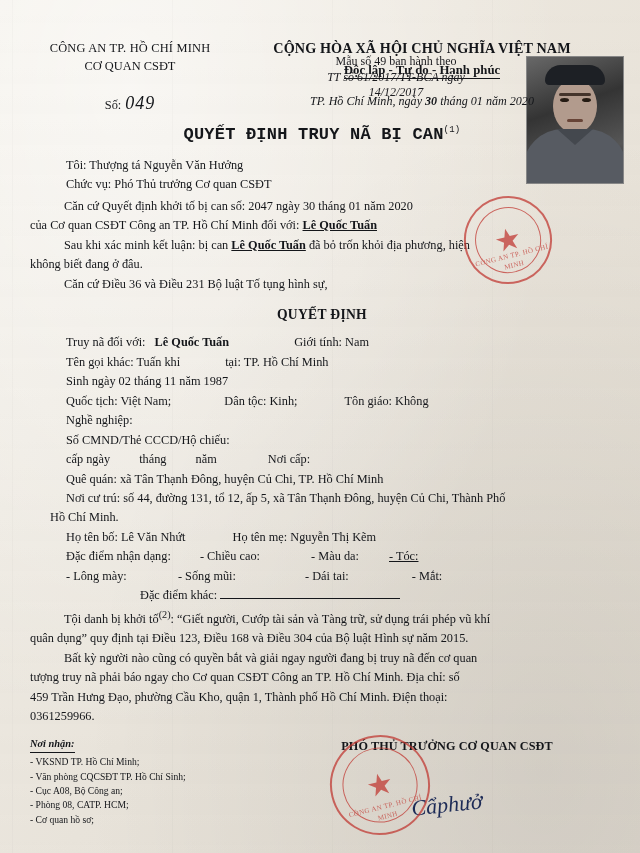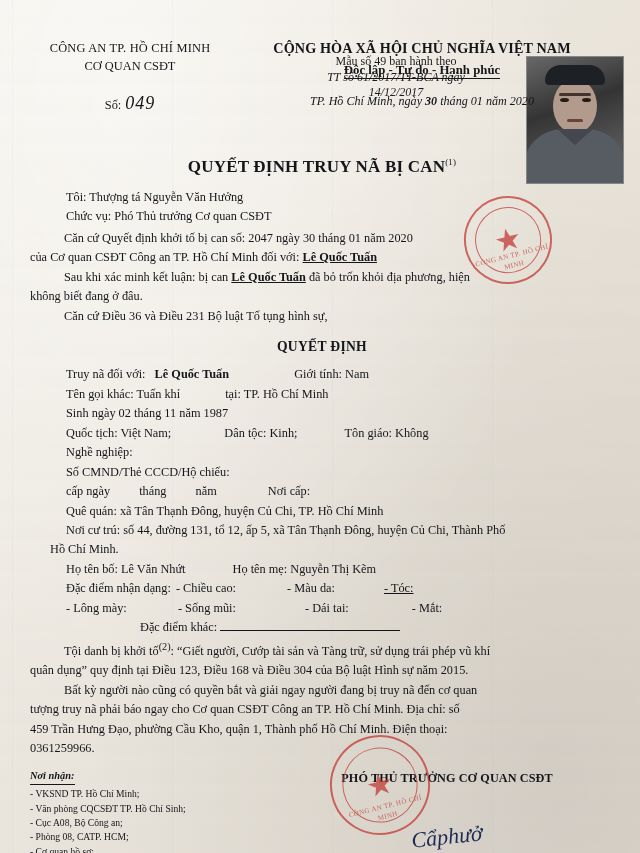--- a/index.html
+++ b/index.html
@@ -85,21 +85,21 @@
     position:absolute;left:-4px;top:72px;width:104px;height:60px;border-radius:40px 40px 0 0;
     background:#5d6168;
   }
   .photo .collar{
     position:absolute;left:30px;top:72px;width:36px;height:16px;background:#4a4e54;
     clip-path:polygon(0 0,100% 0,50% 100%);
   }
 
   
   .title{
-    text-align:center;margin-top:38px;font-weight:bold;font-size:17px;letter-spacing:.2px;
+    text-align:center;margin-top:6px;font-weight:bold;font-size:17px;letter-spacing:.2px;font-family:Liberation Mono, monospace;
   }
   .title sup{font-size:9px;font-weight:normal;}
   .body p{margin:0 0 2px 0;}
   .ind{ text-indent:34px;}
   .b{font-weight:bold;}
   .u{text-decoration:underline;}
   .deci{font-weight:bold;text-align:center;margin:12px 0 10px;font-size:13.6px;letter-spacing:.3px;}
   .row{margin:0 0 3px 0;}
   .pad40{padding-left:36px;}
   .pad24{padding-left:20px;}
@@ -252,23 +252,23 @@
       </p>
       <p class="row pad24">Hồ Chí Minh.</p>
       <p class="row pad40">
         <span>Họ tên bố:</span>
         <span>Lê Văn Nhứt</span>
         <span style="margin-left:44px;">Họ tên mẹ:</span>
         <span>Nguyễn Thị Kẽm</span>
       </p>
       <p class="row pad40">
         <span>Đặc điểm nhận dạng:</span>
-        <span style="margin-left:2px;font-family:Liberation Serif, serif;">- Chiều cao:</span>
+        <span style="margin-left:26px;font-family:Liberation Serif, serif;">- Chiều cao:</span>
         <span style="margin-left:48px;">- Màu da:</span>
-        <span style="margin-left:46px;text-decoration:underline;">- Tóc:</span>
+        <span style="margin-left:27px;text-decoration:underline;">- Tóc:</span>
       </p>
       <p class="row pad40">
         <span>- Lông mày:</span>
         <span style="margin-left:48px;">- Sống mũi:</span>
         <span style="margin-left:66px;">- Dái tai:</span>
         <span style="margin-left:60px;">- Mắt:</span>
       </p>
       <p class="row" style="padding-left:110px;">
         <span>Đặc điểm khác:</span>
         <span style="display:inline-block;width:180px;border-bottom:1px solid #14161a;"></span>

